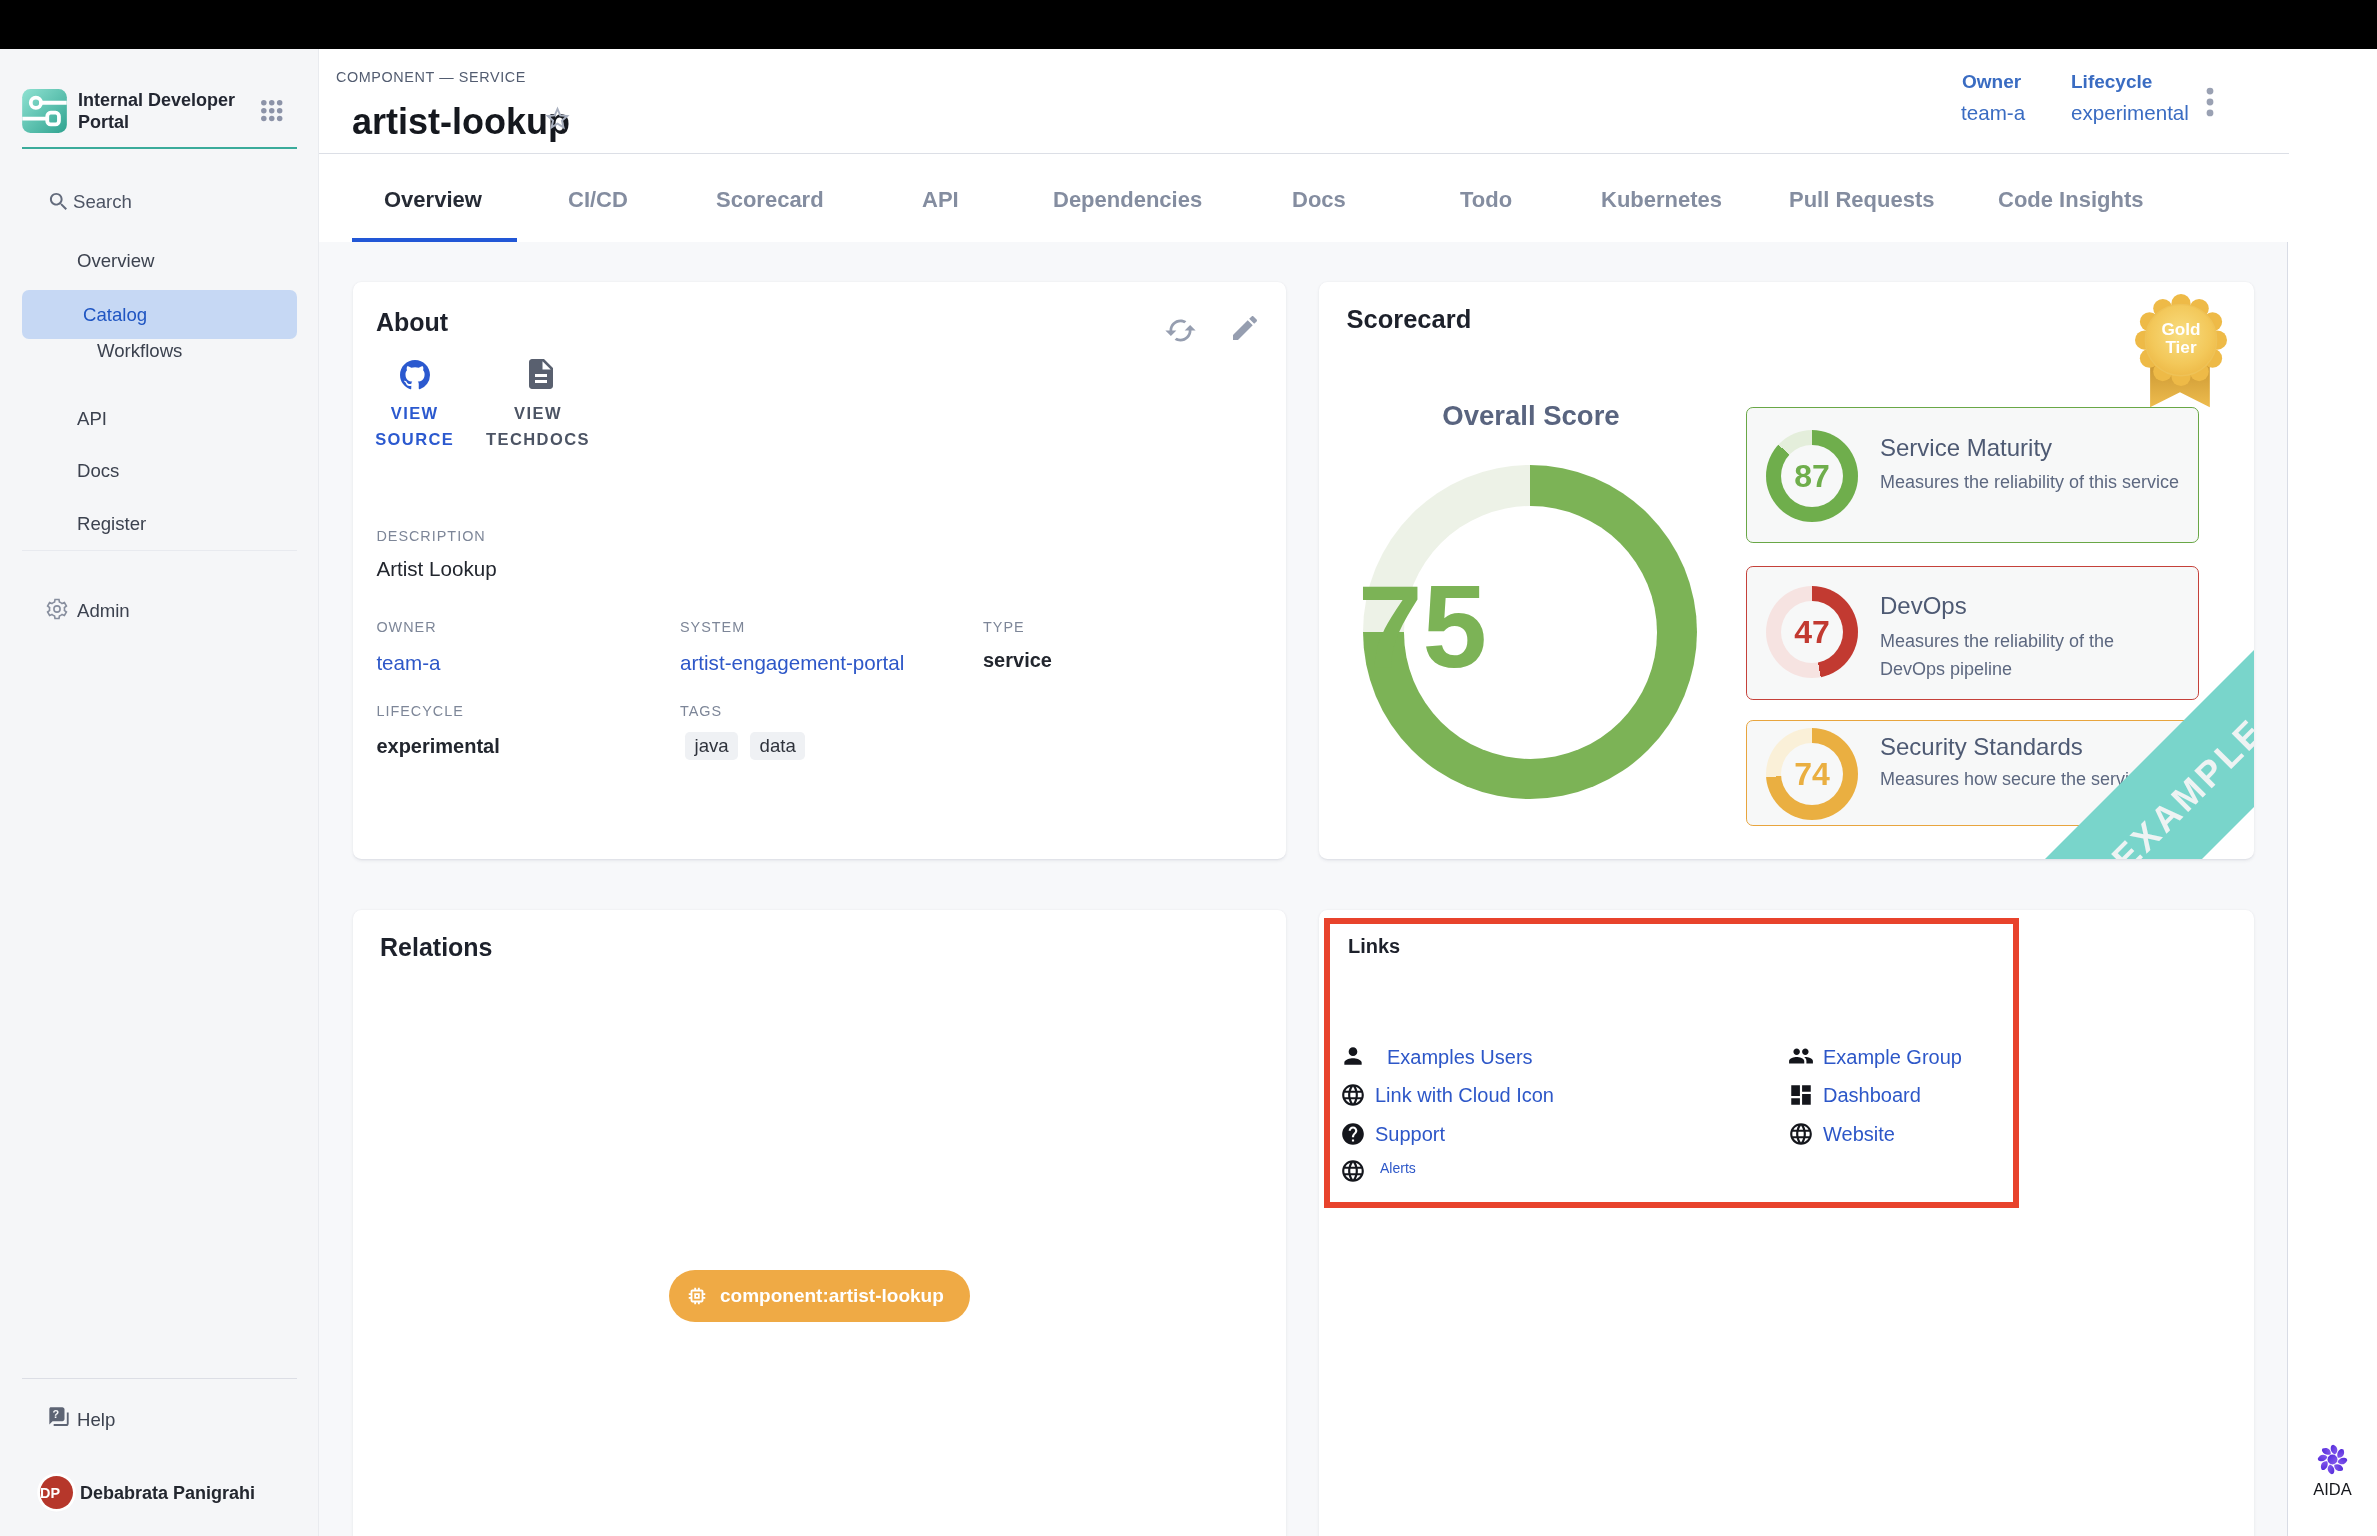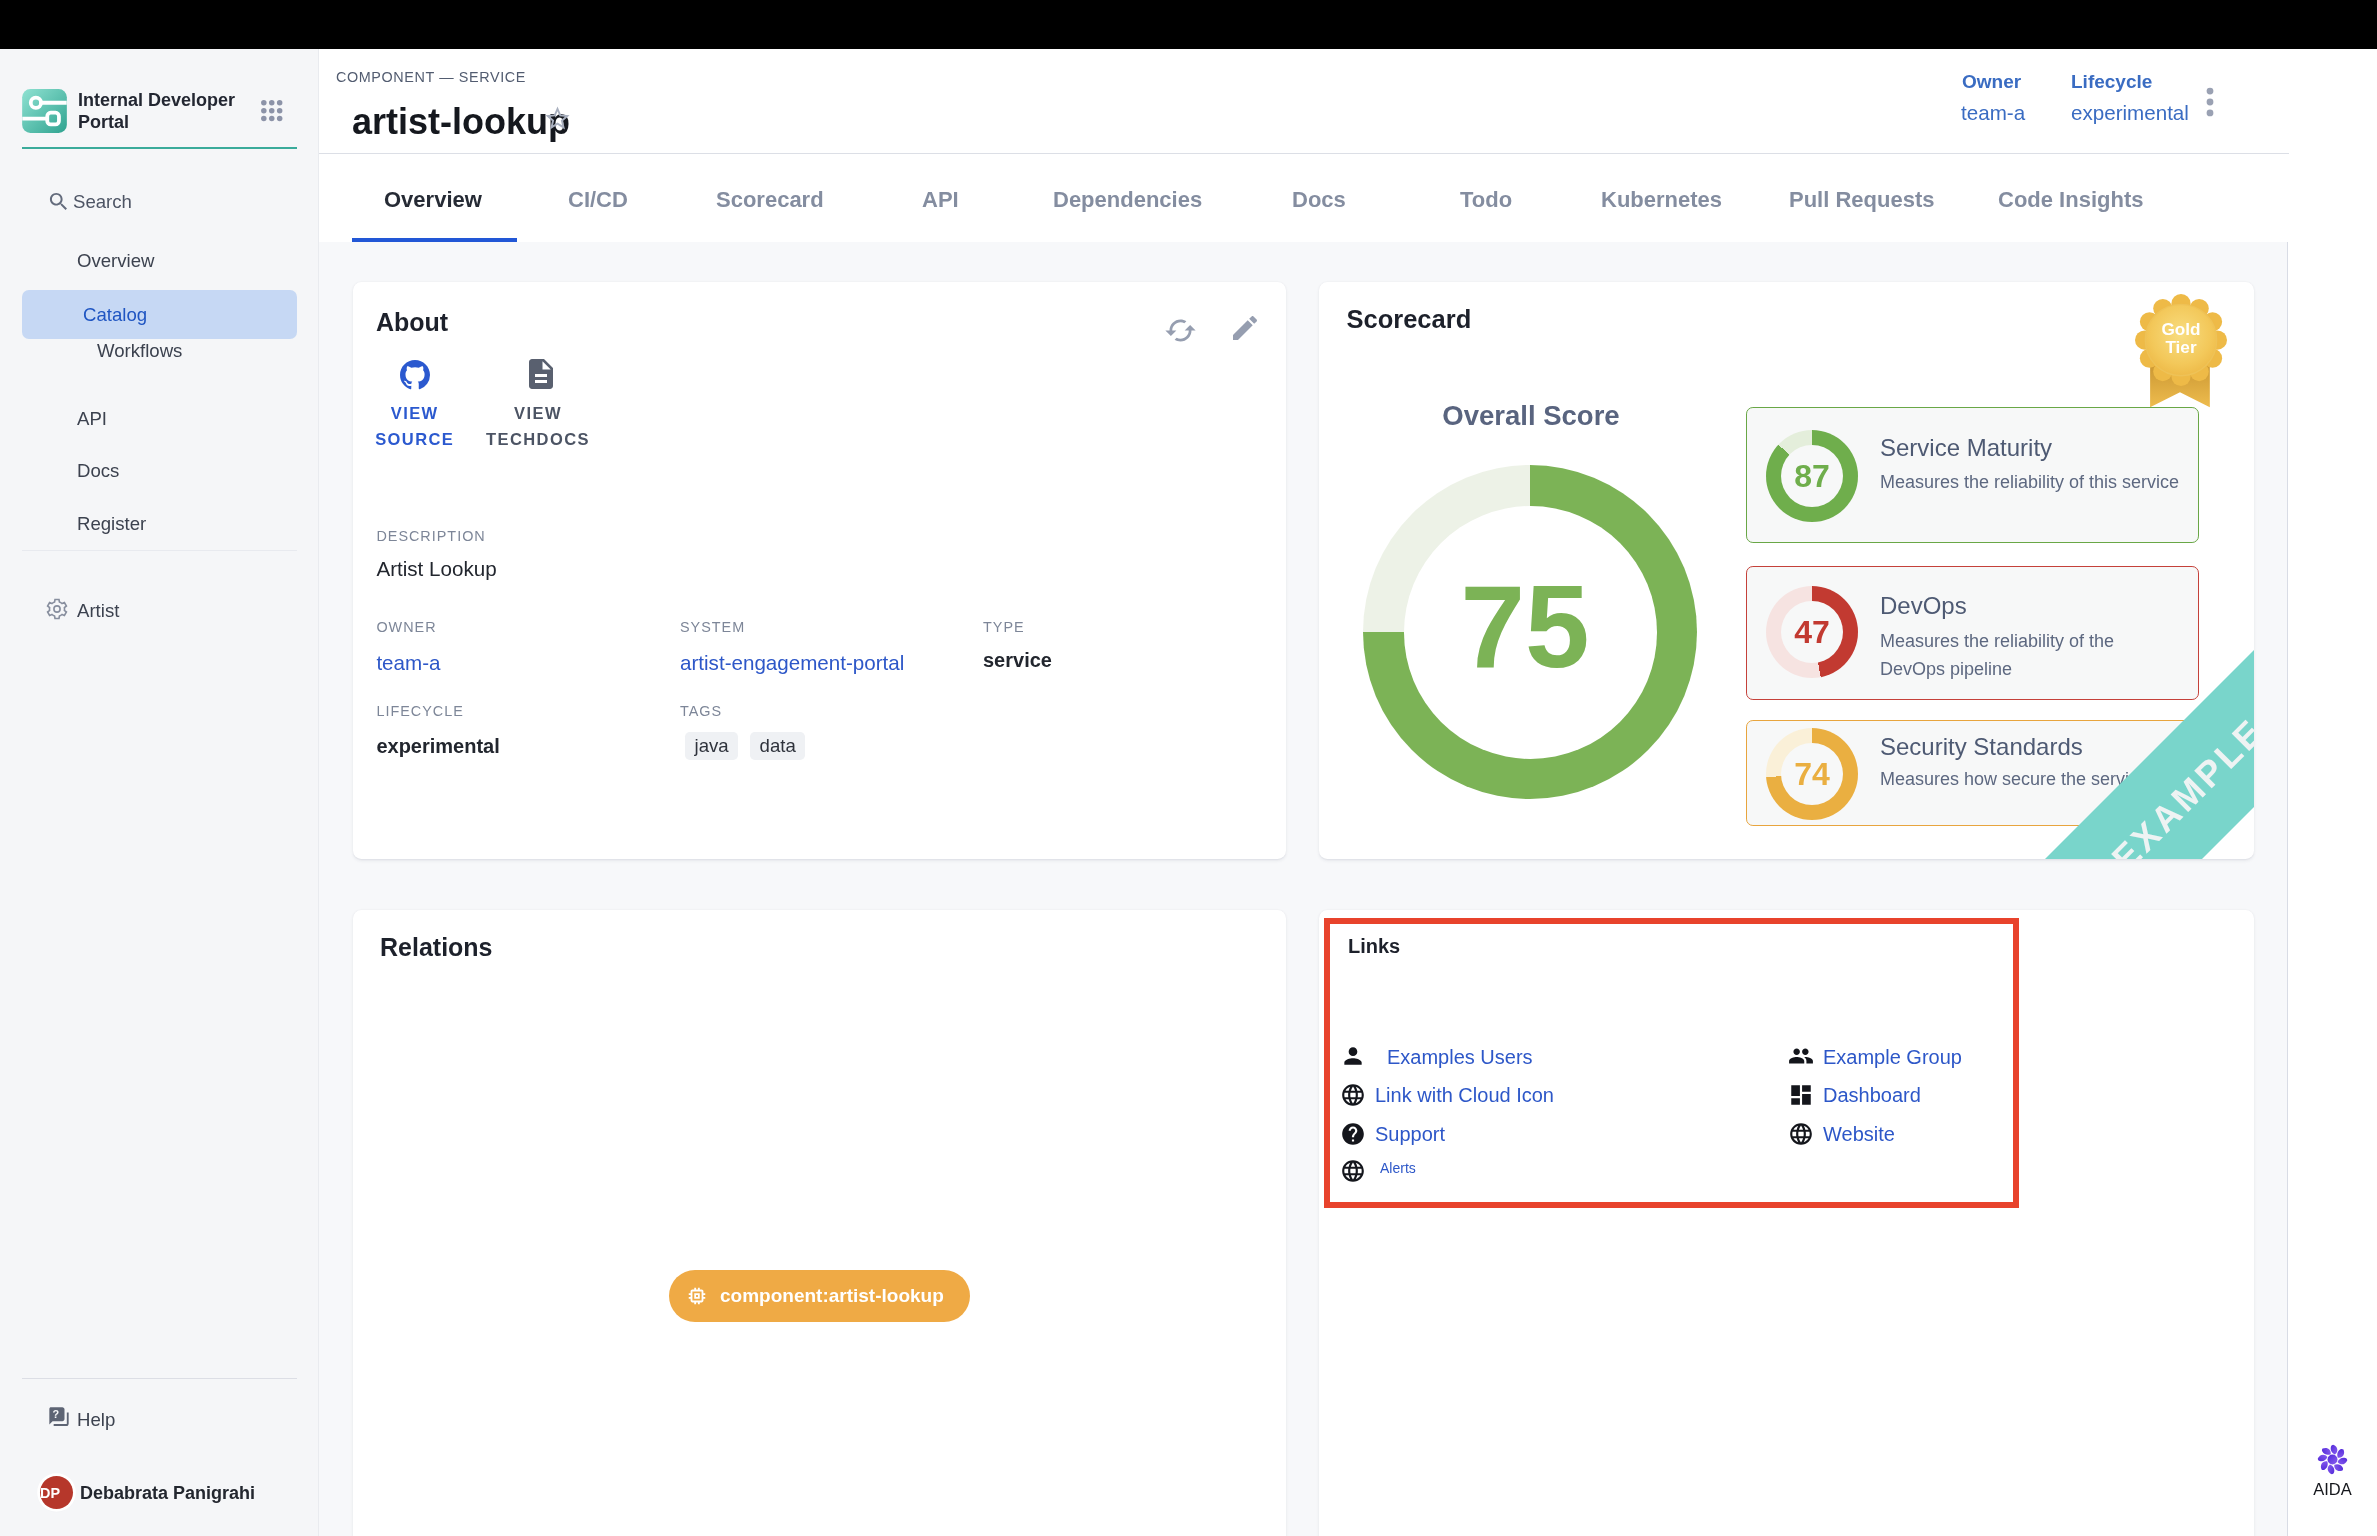--- a/index.html
+++ b/index.html
@@ -67,21 +67,21 @@
 <div class="sideitem" style="left:83px; top:304px; color:#1f55c2;">Catalog</div>
 <div class="sideitem" style="top:340px;margin-left:20px;">Workflows</div>
 <div class="sideitem" style="top:408px;">API</div>
 <div class="sideitem" style="top:460px;">Docs</div>
 <div class="sideitem" style="top:513px;">Register</div>
 <div class="abs" style="left:22px; top:550px; width:275px; height:0.7px; background:#e8eaef;"></div>
 <svg class="abs" style="left:45px; top:597px;" width="24" height="24" viewBox="0 0 24 24" fill="none" stroke="#878e9e" stroke-width="1.6">
   <circle cx="12" cy="12" r="3.1"></circle>
   <path d="M19.4 13.5a7.6 7.6 0 0 0 .1-1.5 7.6 7.6 0 0 0-.1-1.5l2-1.5-2-3.4-2.4.9a7.7 7.7 0 0 0-2.6-1.5L14 2.5h-4l-.4 2.5a7.7 7.7 0 0 0-2.6 1.5l-2.4-.9-2 3.4 2 1.5a7.6 7.6 0 0 0-.1 1.5 7.6 7.6 0 0 0 .1 1.5l-2 1.5 2 3.4 2.4-.9a7.7 7.7 0 0 0 2.6 1.5l.4 2.5h4l.4-2.5a7.7 7.7 0 0 0 2.6-1.5l2.4.9 2-3.4z"></path>
 </svg>
-<div class="sideitem" style="top:600px;">Artist</div>
+<div class="sideitem" style="top:600px;">Admin</div>
 <div class="abs" style="left:22px; top:1378px; width:275px; height:1.4px; background:#dcdee5;"></div>
 <svg class="abs" style="left:45px; top:1405px;" width="26" height="26" viewBox="0 0 24 24">
   <path fill="#5d6474" d="M4 2h12c1.1 0 2 .9 2 2v9c0 1.1-.9 2-2 2H7l-3 3V4c0-1.1.45-2 1-2z"></path>
   <path fill="none" stroke="#5d6474" stroke-width="1.7" d="M8 18.5h11.5c.8 0 1.5-.7 1.5-1.5V7"></path>
   <text x="10" y="12.4" font-size="10" font-weight="bold" fill="#f5f6f8" text-anchor="middle">?</text>
 </svg>
 <div class="sideitem" style="top:1409px;">Help</div>
 <div class="abs" style="left:40px; top:1476px; width:33px; height:33px; border-radius:50%; background:#b6372b; box-shadow:0 0 0 2.8px #fff, 0 0.7px 2.8px rgba(0,0,0,.25);"></div>
 <div class="abs" style="left:40px; top:1485px; width:34px; font-size:14.4px; font-weight:700; color:#fff;">DP</div>
 <div class="abs" style="left:80px; top:1483px; font-size:18px; font-weight:700; color:#23272f;">Debabrata Panigrahi</div>
@@ -176,21 +176,21 @@
         <circle cx="93.5" cy="28.1" r="14"></circle>
         <circle cx="112.9" cy="47.5" r="14"></circle>
     </g>
     <circle cx="67" cy="74" r="52" fill="url(#goldg)" stroke="#eec257" stroke-width="2"></circle>
     <text x="67" y="66" font-size="25" font-weight="bold" fill="#fff" text-anchor="middle">Gold</text>
     <text x="67" y="93" font-size="25" font-weight="bold" fill="#fff" text-anchor="middle">Tier</text>
   </svg>
   <div class="abs" style="left:71px; top:118px; width:282px; text-align:center; font-size:27.5px; font-weight:700; color:#59647f;">Overall Score</div>
   <div class="abs" style="left:44px; top:183px; width:334px; height:334px; border-radius:50%; background:conic-gradient(#7cb356 0deg 270deg, #edf2e7 270deg 360deg);"></div>
   <div class="abs" style="left:85px; top:224px; width:253px; height:253px; border-radius:50%; background:#fff;"></div>
-  <div class="abs" style="left:39px; top:178px; width:334px; height:334px; text-align:center; line-height:334px; font-size:116px; font-weight:700; color:#7cb356;">75</div>
+  <div class="abs" style="left:39px; top:178px; width:334px; height:334px; line-height:334px; font-size:116px; font-weight:700; color:#7cb356;">75</div>
   <div class="abs" style="left:427px; top:125px; width:453px; height:136px; background:#f7f8f8; border:1.4px solid #69a746; border-radius:6.9px;"></div>
   <div class="abs" style="left:427px; top:284px; width:453px; height:134px; background:#f7f8f8; border:1.4px solid #c5413a; border-radius:6.9px;"></div>
   <div class="abs" style="left:427px; top:438px; width:453px; height:106px; background:#f7f8f8; border:1.4px solid #e8a53e; border-radius:6.9px;"></div>
   <div class="abs" style="left:447px; top:148px; width:92px; height:92px; border-radius:50%; background:conic-gradient(#6fae4c 0deg 313deg, #e4eedb 313deg 360deg);"></div>
   <div class="abs" style="left:462px; top:163px; width:62px; height:62px; border-radius:50%; background:#f7f8f8; text-align:center; line-height:62px; font-size:32px; font-weight:700; color:#6fae4c;">87</div>
   <div class="abs" style="left:447px; top:304px; width:92px; height:92px; border-radius:50%; background:conic-gradient(#c23a31 0deg 169deg, #f6e3e1 169deg 360deg);"></div>
   <div class="abs" style="left:462px; top:319px; width:62px; height:62px; border-radius:50%; background:#f7f8f8; text-align:center; line-height:62px; font-size:32px; font-weight:700; color:#c23a31;">47</div>
   <div class="abs" style="left:447px; top:446px; width:92px; height:92px; border-radius:50%; background:conic-gradient(#eaaf41 0deg 266deg, #faf0d8 266deg 360deg);"></div>
   <div class="abs" style="left:462px; top:461px; width:62px; height:62px; border-radius:50%; background:#f7f8f8; text-align:center; line-height:62px; font-size:32px; font-weight:700; color:#eaaf41;">74</div>
   <div class="abs" style="left:561px; top:152px; font-size:24px; color:#4e5a73;">Service Maturity</div>

